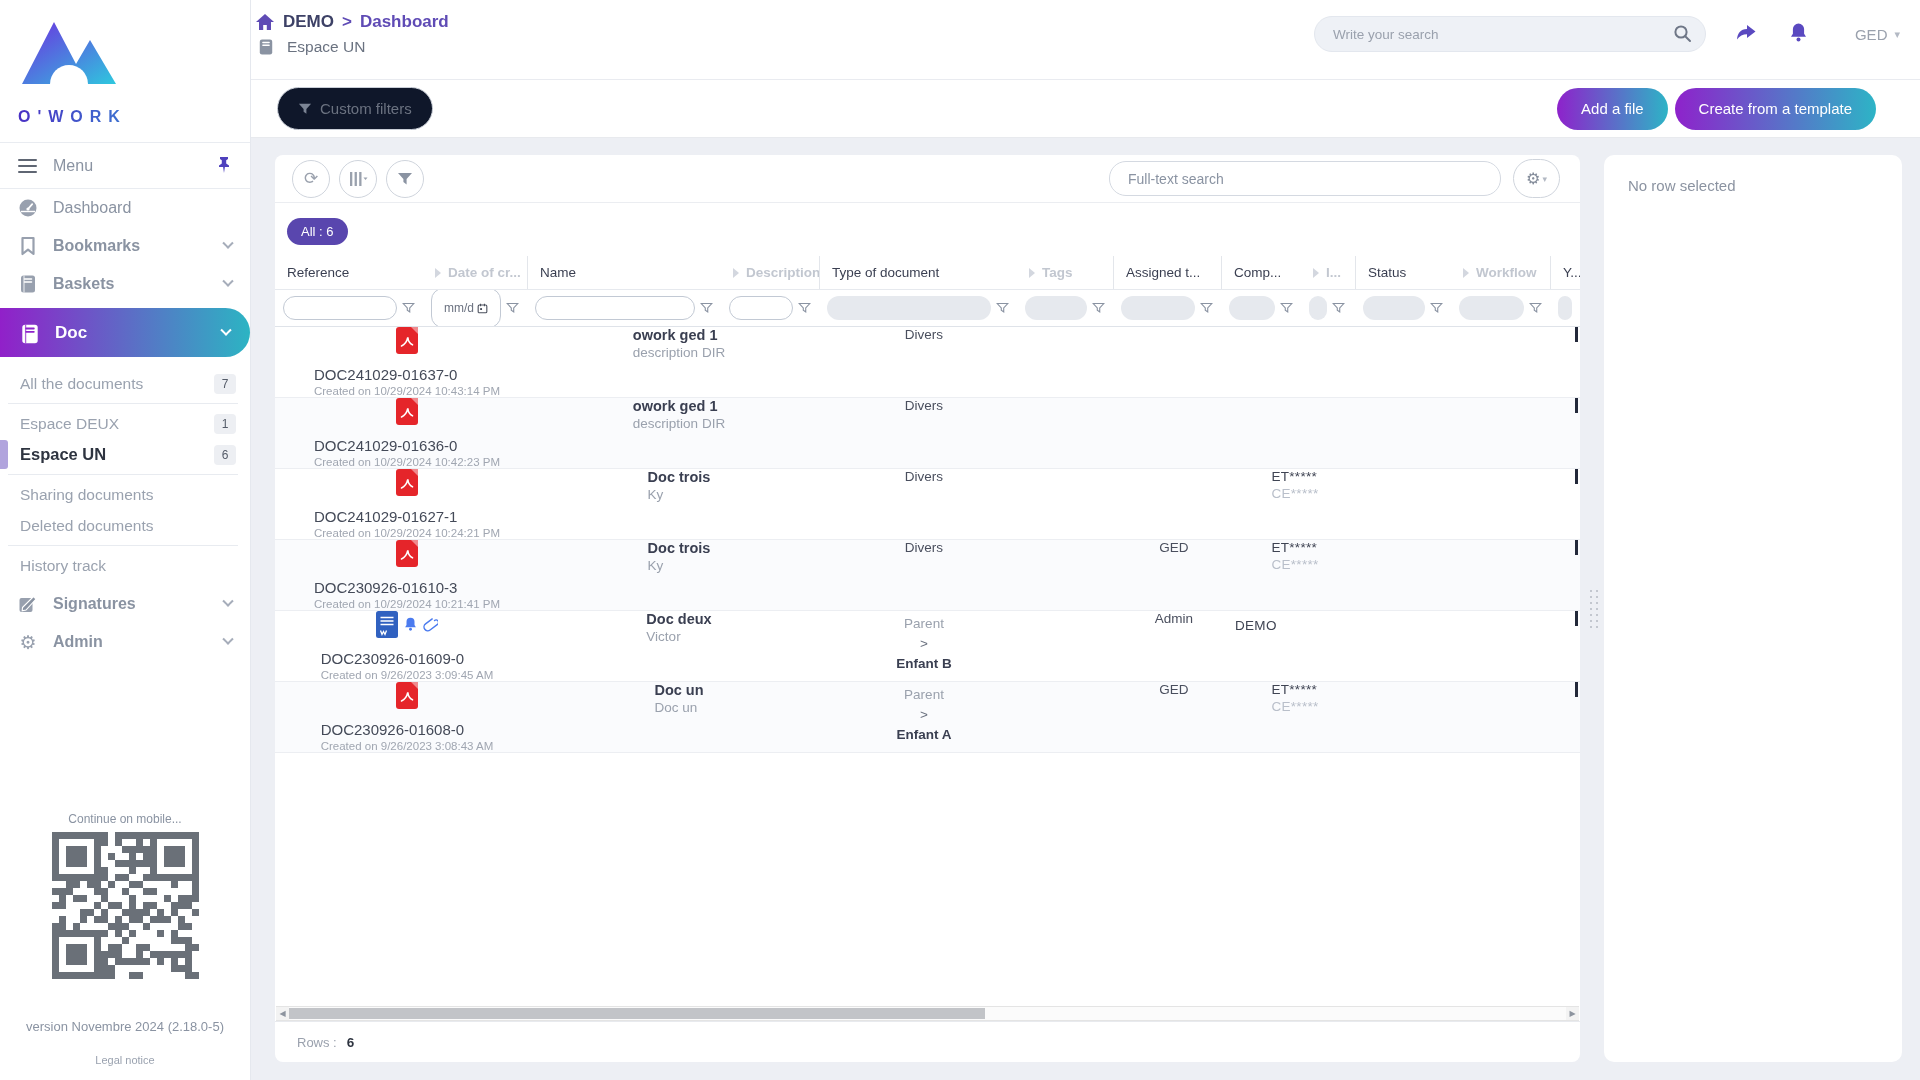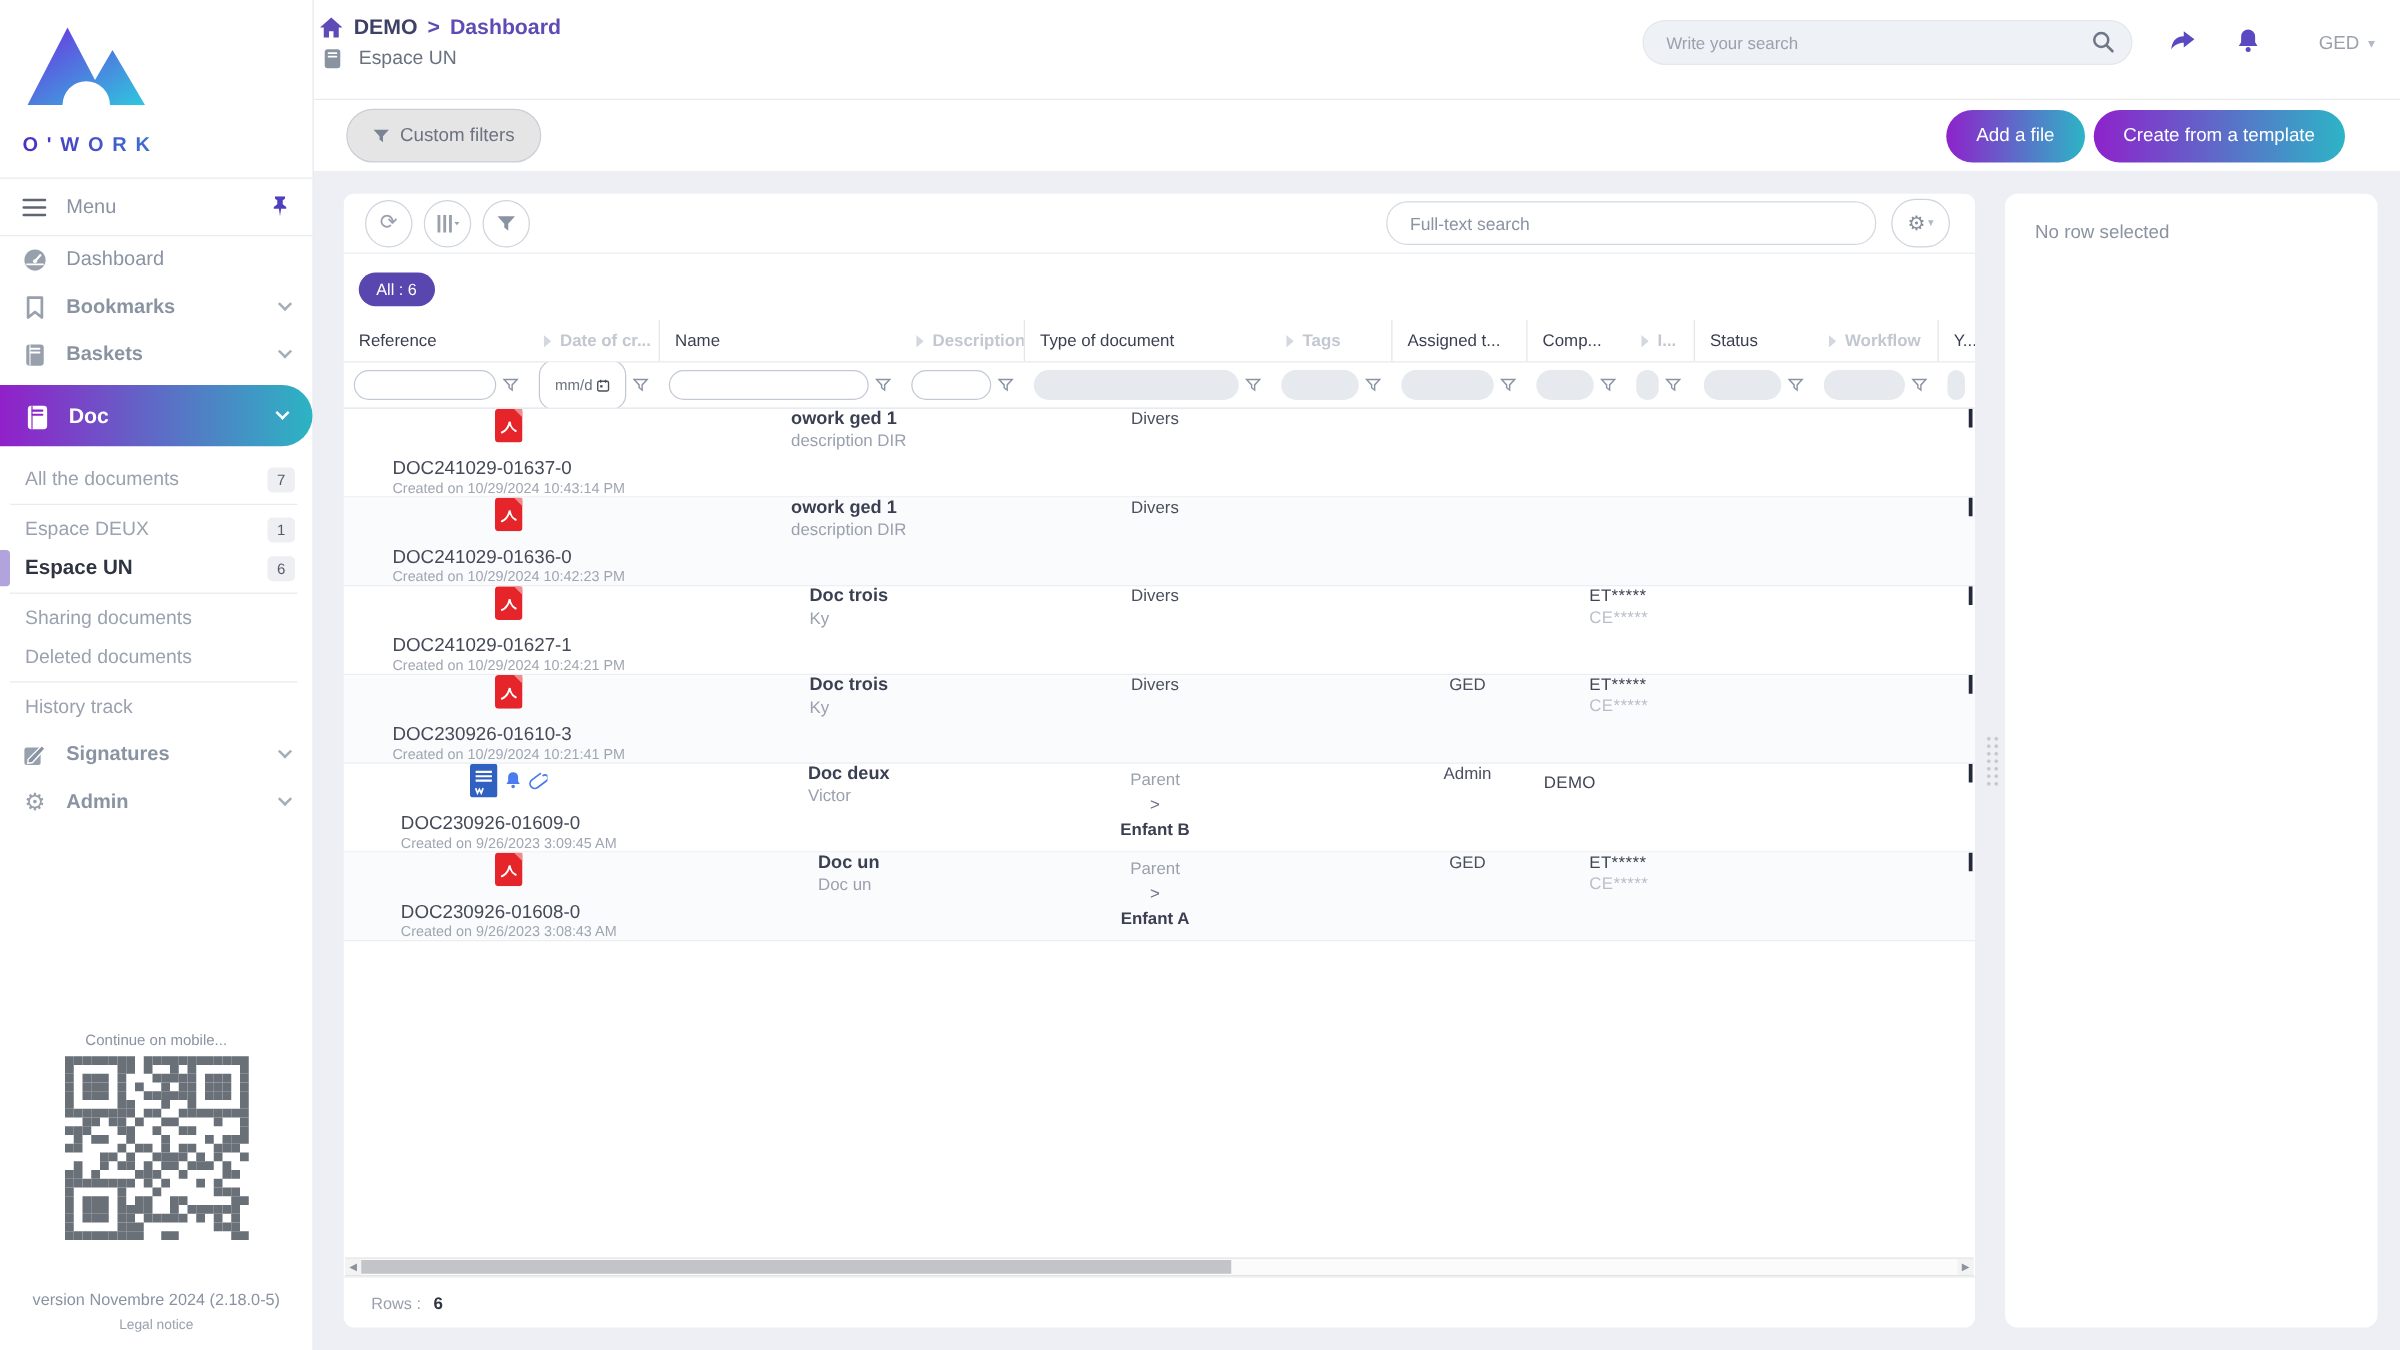--- a/index.html
+++ b/index.html
@@ -33,21 +33,21 @@
   .sub-item.active .s-label { font-size:16.5px; font-weight:bold; color:#2e3440; }
   .sub-item.active::before { content:""; position:absolute; left:0; top:1px; bottom:1px; width:8px; background:#b1a4dd; border-radius:0 3px 3px 0; }
   .count-badge { min-width:22px; height:20px; background:#edeff3; border-radius:4px; font-size:12px; color:#555c69; display:flex; align-items:center; justify-content:center; padding:0 5px; }
   .sub-sep { height:1px; background:#e8ebf0; margin:4px 12px 4px 8px; }
   .sidebar-bottom { margin-top:auto; text-align:center; padding-bottom:14px; }
   .mobile-hint { font-size:12px; color:#8a93a2; margin-bottom:6px; }
   .qr { display:grid; grid-template-columns:repeat(21,7px); grid-auto-rows:7px; width:147px; margin:0 auto; }
   .qr i { background:transparent; }
   .qr i.on { background:#6a7078; }
   .version { margin-top:40px; font-size:13px; color:#8a93a2; }
-  .legal { margin-top:7px; font-size:11px; color:#9aa2af; cursor:pointer; }
+  .legal { margin-top:20px; font-size:11px; color:#9aa2af; cursor:pointer; }
 
   
   .main { flex:1; display:flex; flex-direction:column; min-width:0; }
   .topbar { background:#fff; height:80px; border-bottom:1px solid #e9ebf0; display:flex; align-items:flex-start; padding:10px 20px 0 4px; }
   .bc-block { display:flex; flex-direction:column; gap:6px; padding-top:2px; }
   .breadcrumb { display:flex; align-items:center; gap:8px; font-size:17px; font-weight:bold; }
   .bc-root { color:#3d4166; cursor:pointer; }
   .bc-sep { color:#5f4bb5; }
   .bc-current { color:#5f4bb5; cursor:pointer; }
   .space-row { display:flex; align-items:center; gap:13px; padding-left:3px; }
@@ -55,21 +55,21 @@
   .topbar-right { margin-left:auto; display:flex; align-items:center; gap:26px; padding-top:6px; }
   .global-search { position:relative; width:392px; }
   .global-search input { width:100%; height:36px; border:1px solid #e3e7ee; background:#eef1f6; border-radius:18px; padding:0 44px 0 18px; font-size:13.5px; color:#4a5160; outline:none; font-family:inherit; }
   .global-search input::placeholder { color:#9aa1ad; }
   .gs-icon { position:absolute; right:14px; top:8px; cursor:pointer; }
   .icon-btn { background:none; border:none; cursor:pointer; padding:2px; }
   .user-menu { display:flex; align-items:center; gap:7px; color:#9aa1ad; font-size:15px; cursor:pointer; margin-left:18px; }
   .user-caret { font-size:11px; color:#b3b9c4; }
 
   .actionbar { background:#fff; height:58px; border-bottom:1px solid #e8eaee; display:flex; align-items:center; padding:0 44px 0 26px; }
-  .btn-outline { display:flex; align-items:center; gap:8px; height:43px; padding:0 20px; border:1px solid #c9ced7; border-radius:22px; background:#e5e5e5; color:#6b7280; font-size:15px; cursor:pointer; font-family:inherit; }
+  .btn-outline { display:flex; align-items:center; gap:8px; height:43px; padding:0 20px; border:1px solid #c9ced7; border-radius:22px; background:#0f172a; color:#6b7280; font-size:15px; cursor:pointer; font-family:inherit; }
   .actionbar-right { margin-left:auto; display:flex; gap:7px; }
   .btn-grad { height:42px; padding:0 24px; border:none; border-radius:21px; background:linear-gradient(90deg,#8e22cb,#2db4c6); color:#fff; font-size:15px; cursor:pointer; font-family:inherit; }
 
   .content { flex:1; position:relative; display:flex; align-items:stretch; padding:17px 18px 18px 24px; min-height:0; }
   .table-card { width:1305px; min-width:1305px; background:#fff; border-radius:8px; display:flex; flex-direction:column; overflow:hidden; }
   .tc-toolbar { height:48px; border-bottom:1px solid #ebedf1; display:flex; align-items:center; padding:0 20px 0 8px; }
   .circ-btn { width:38px; height:38px; border-radius:50%; border:1px solid #cfd4dc; background:#fff; display:flex; align-items:center; justify-content:center; cursor:pointer; margin-left:9px; color:#9aa1ad; }
   .circ-btn .glyph { font-size:17px; line-height:1; }
   .tc-toolbar-right { margin-left:auto; display:flex; align-items:center; gap:12px; }
   .fulltext { width:392px; height:35px; border:1px solid #d4d9e1; border-radius:17px; padding:0 18px; font-size:14px; color:#4a5160; outline:none; font-family:inherit; }

